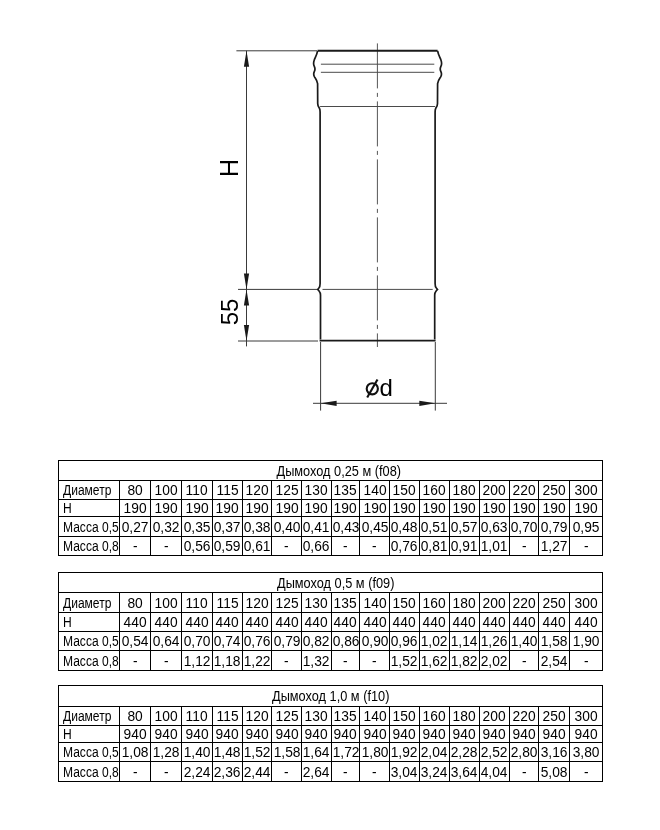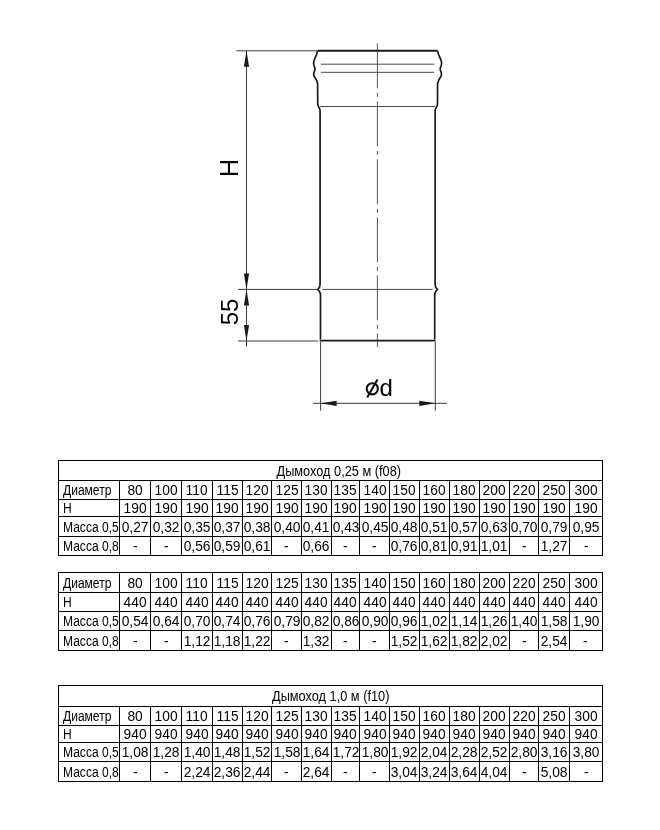--- a/index.html
+++ b/index.html
@@ -239,20 +239,23 @@
         <col style="width:29.7px">
         <col style="width:30px">
         <col style="width:30.5px">
         <col style="width:29.7px">
         <col style="width:29.7px">
         <col style="width:30.4px">
         <col style="width:33.1px">
       </colgroup>
 
 <tbody>
+        <tr style="height:20px">
+          <td colspan="17" class="hd" style="padding-left:11px"><span class="hs">Дымоход 0,5 м (f09)</span></td>
+        </tr>
 
 <tr style="height:20px">
           <td class="lbl"><span class="ls">Диаметр</span></td>
           <td><span class="ds">80</span></td>
           <td><span class="ds">100</span></td>
           <td><span class="ds">110</span></td>
           <td><span class="ds">115</span></td>
           <td><span class="ds">120</span></td>
           <td><span class="ds">125</span></td>
           <td><span class="ds">130</span></td>

